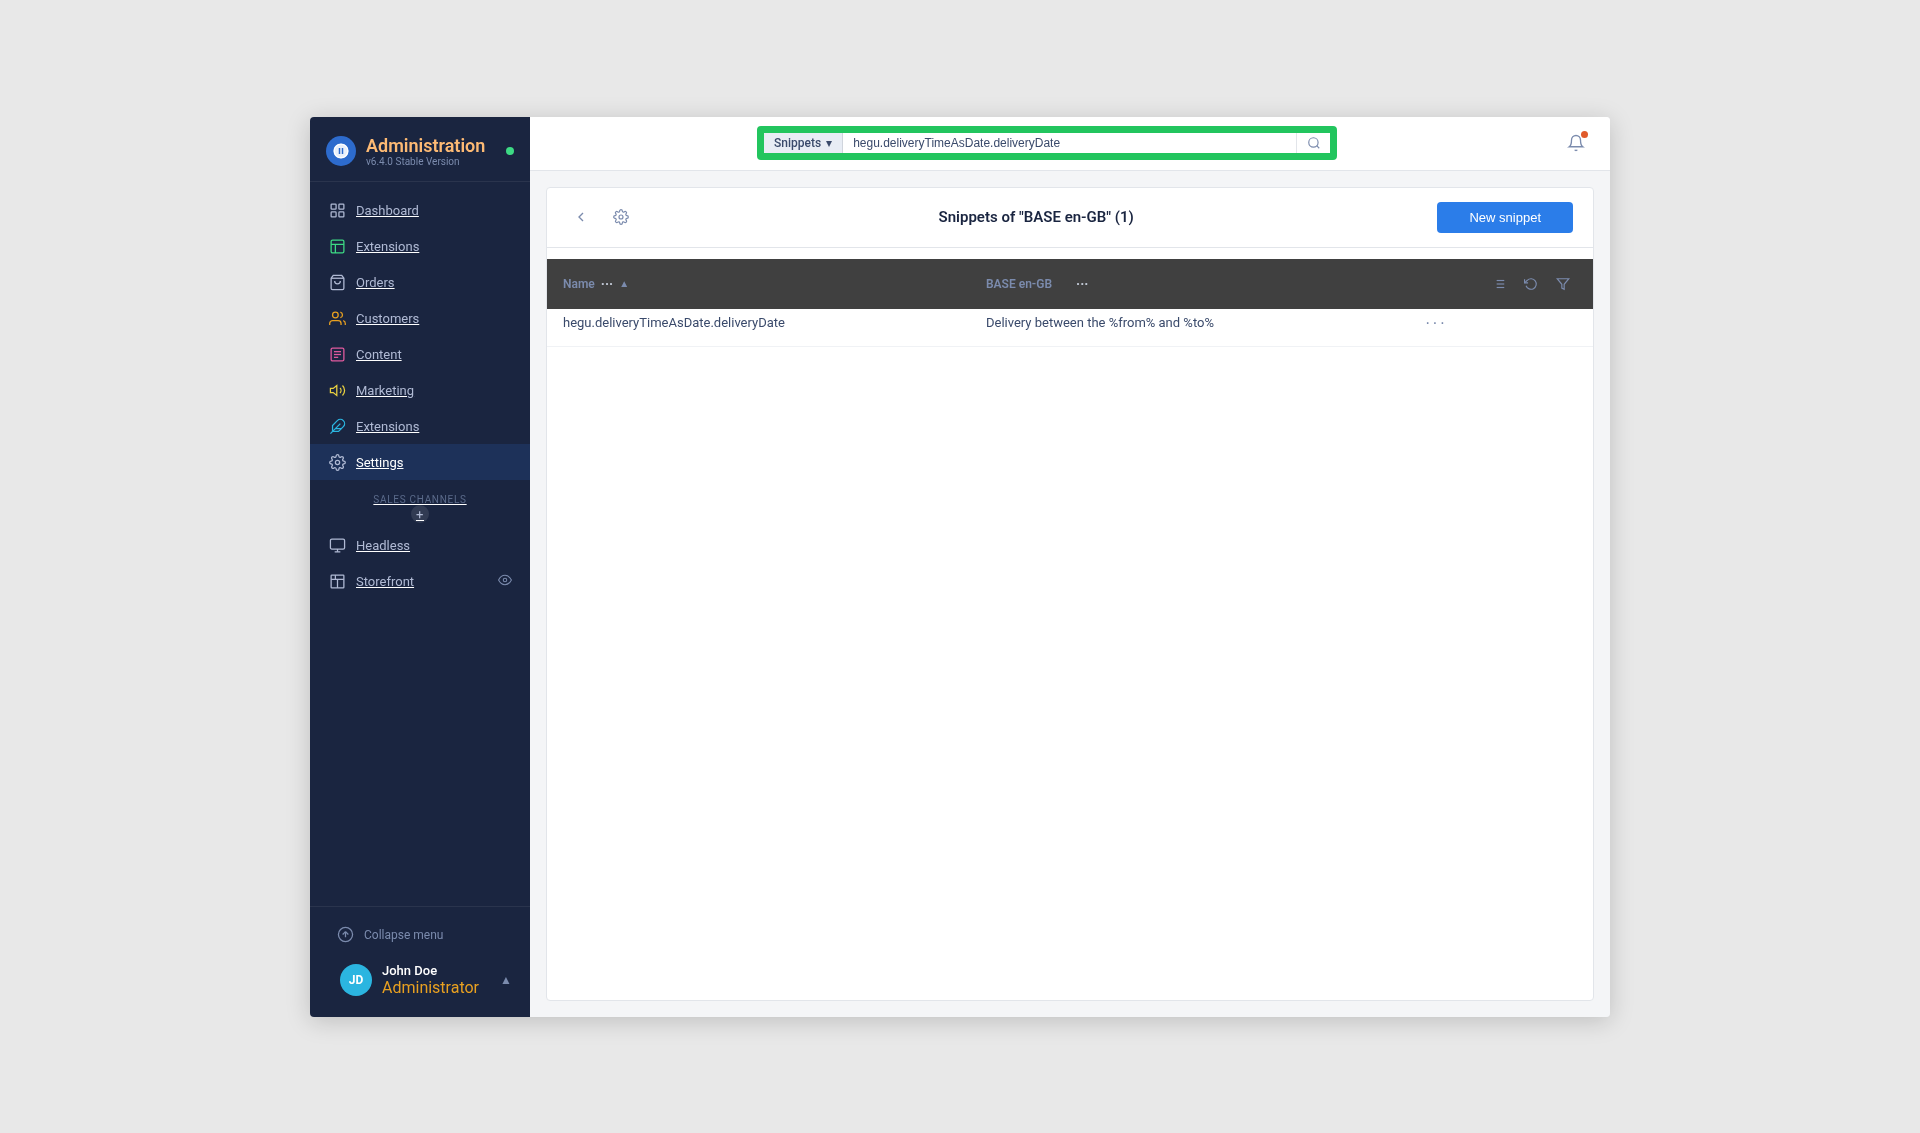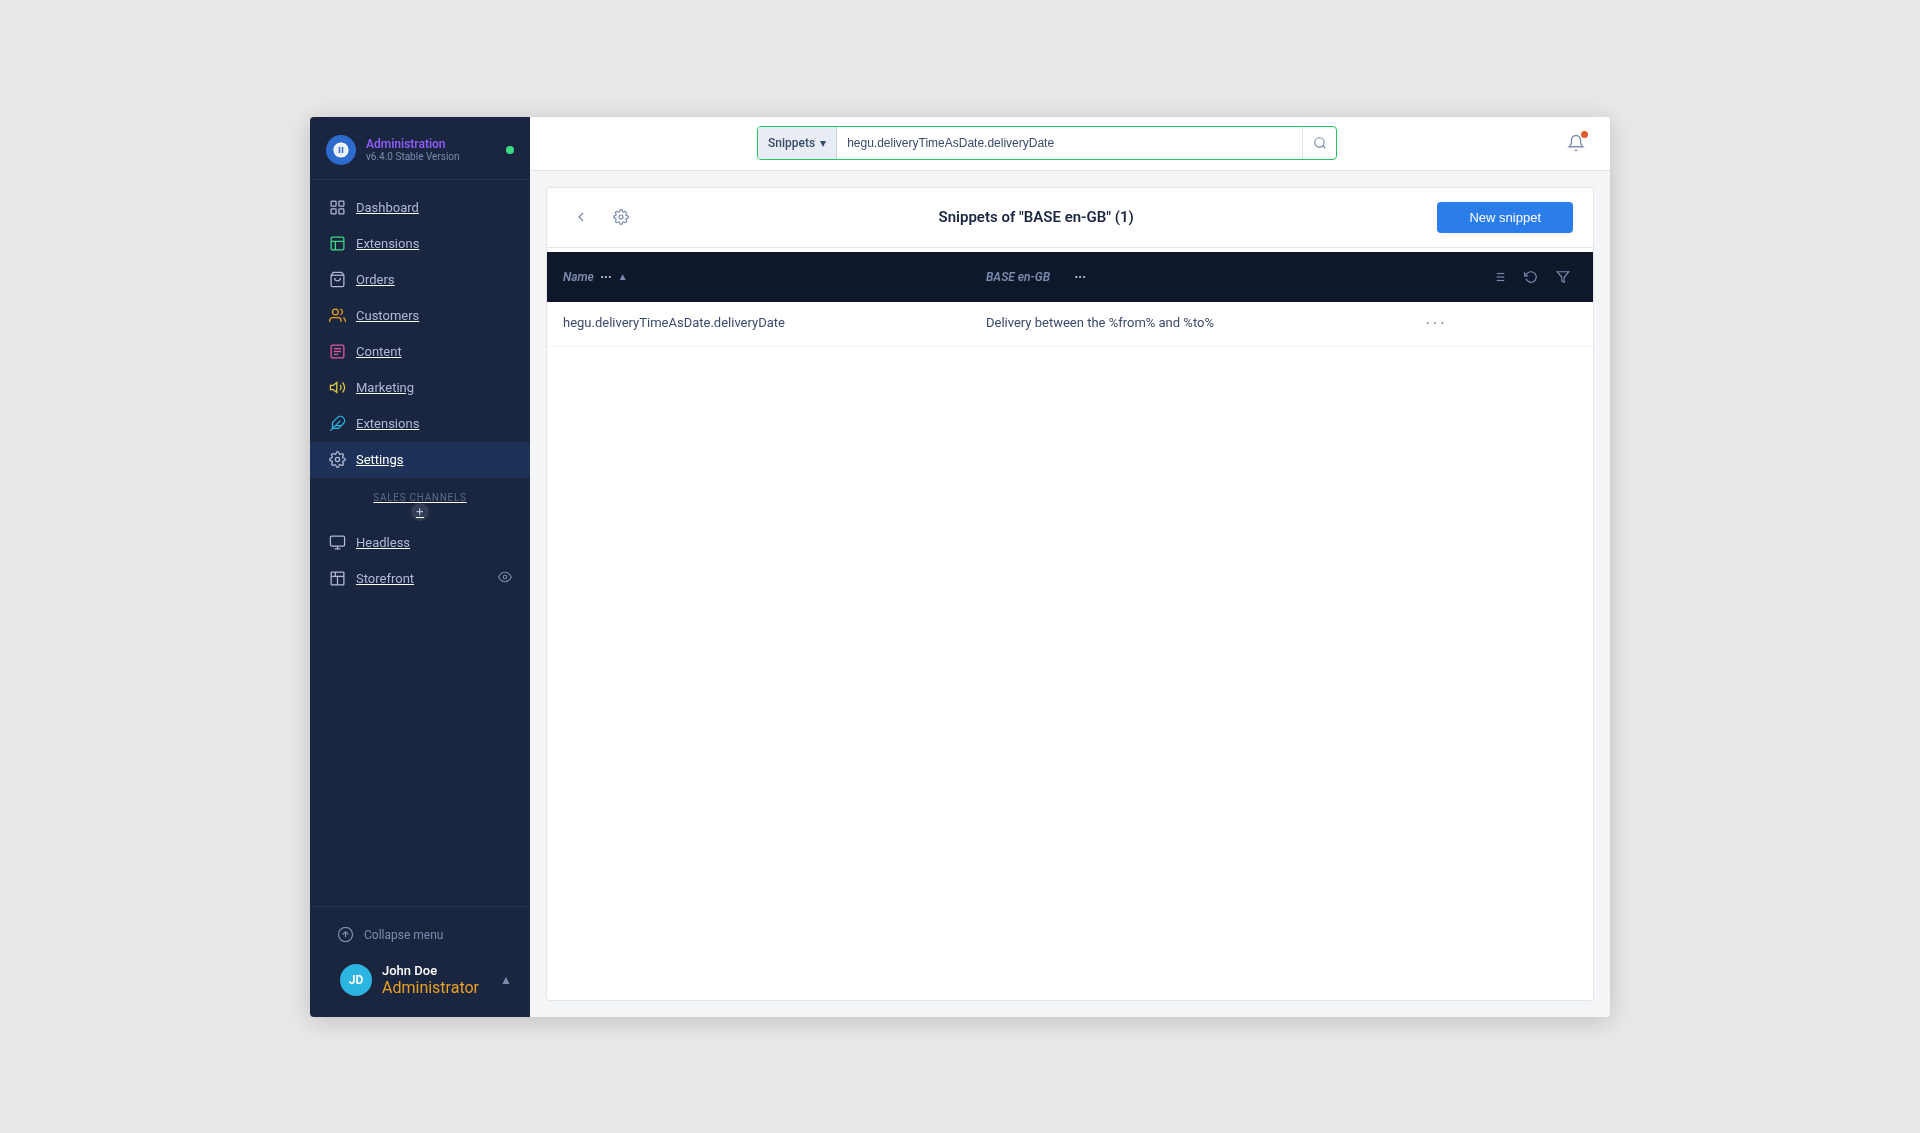--- a/index.html
+++ b/index.html
@@ -39,21 +39,21 @@
     }
     .sidebar-logo {
       width: 30px; height: 30px;
       background: #2d6bcd;
       border-radius: 50%;
       display: flex; align-items: center; justify-content: center;
       font-weight: bold; font-size: 14px; color: #fff;
       flex-shrink: 0;
     }
     .sidebar-app-name {
-      font-size: 12px; font-weight: 600; color: #8b5cf6; line-height: 1.2;
+      font-size: 18px; font-weight: 600; color: #fdba74; line-height: 1.2;
     }
     .sidebar-app-version {
       font-size: 10px; color: #7b8bad;
     }
     .sidebar-status-dot {
       width: 8px; height: 8px; border-radius: 50%; background: #3dda84;
       margin-left: auto; flex-shrink: 0;
     }
     .sidebar-nav {
       flex: 1;
@@ -124,21 +124,21 @@
       height: 54px;
       display: flex;
       align-items: center;
       padding: 0 16px;
       gap: 10px;
     }
     .search-container {
       display: flex; align-items: center;
       flex: 1; max-width: 580px;
       margin: 0 auto;
-      border: 1px solid #22c55e;
+      border: 7px solid #22c55e;
       border-radius: 4px;
       height: 34px;
       background: #fff;
       overflow: hidden;
     }
     .search-snippets-pill {
       background: #e8edf5;
       border-right: 1px solid #d0d5dd;
       padding: 0 10px;
       height: 100%;
@@ -212,22 +212,22 @@
     .snippets-table {
       width: 100%; border-collapse: collapse;
     }
     .snippets-table thead tr {
       border-bottom: 2px solid #e2e5ea;
     }
     .snippets-table th {
       padding: 11px 16px;
       font-size: 12px; color: #7b8bad;
       font-weight: 600; text-align: left;
-      background: #0f172a;
-      position: sticky; top: 4px; z-index: 1; font-style: italic;
+      background: #404040;
+      position: sticky; top: 11px; z-index: 1;
     }
     .th-name {
       display: flex; align-items: center; gap: 6px; cursor: pointer;
     }
     .th-dots { color: #c5ccd9; font-size: 14px; }
     .th-sort-asc { color: #7b8bad; font-size: 10px; }
     .th-base-gb {
       display: flex; align-items: center; gap: 24px;
     }
     .snippets-table td {

